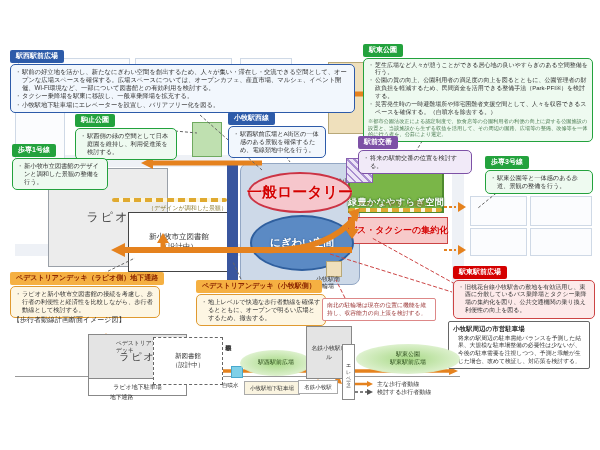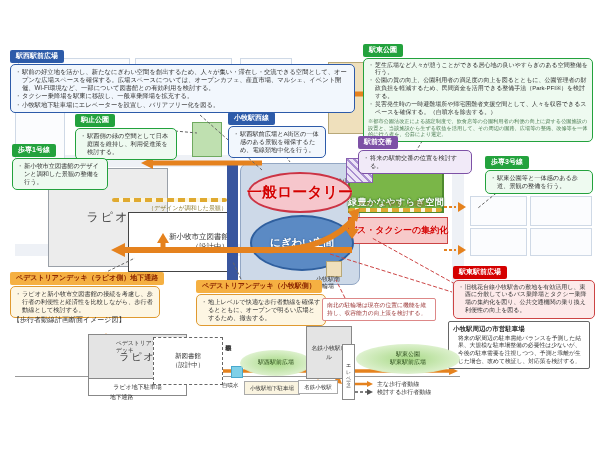--- a/index.html
+++ b/index.html
@@ -4,21 +4,21 @@
 <style>
   html,body{margin:0;padding:0;background:#fff;}
   .canvas{position:relative;width:600px;height:450px;background:#fff;overflow:hidden;
           font-family:"Liberation Sans",sans-serif;color:#333;}
   .abs{position:absolute;}
   
   .blk{position:absolute;background:#fbfcfe;border:1px solid #cfd9e6;}
   .road{position:absolute;background:#eef1f6;}
   
   .bldg{position:absolute;background:#ececec;border:1px solid #9aa0a8;display:flex;align-items:center;justify-content:center;}
-  .whitebox{position:absolute;background:#fff;border:1.5px solid #444;display:flex;flex-direction:column;align-items:flex-end;justify-content:center;}
+  .whitebox{position:absolute;background:#fff;border:1.5px solid #444;display:flex;flex-direction:column;align-items:center;justify-content:center;}
   .rotary-zone{position:absolute;background:#cdd9e8;border:1px solid #93a7c4;border-radius:8px;}
   .deckstrip{position:absolute;background:#39569e;}
   .station{position:absolute;background:#efe0bc;border:1px solid #b8a878;}
   .hatched{position:absolute;background:repeating-linear-gradient(45deg,#a98fd0 0 2px,#ece4f6 2px 5px);border:1px solid #8860b0;}
   .greenspace{position:absolute;background:#7ab648;border:2px solid #4e8a2e;display:flex;align-items:flex-end;justify-content:center;}
   .greenspace span{color:#fff;font-weight:bold;font-size:9px;letter-spacing:.5px;text-shadow:0 0 2px #2e6b1e,0 0 2px #2e6b1e;padding-bottom:2px;white-space:nowrap;}
   .bustaxi{position:absolute;background:#f7caca;border:1.5px solid #cc4444;display:flex;align-items:center;justify-content:center;}
   .bustaxi span{color:#d40000;font-weight:bold;font-size:9px;white-space:nowrap;text-shadow:0 0 1px #fff;}
   .rotary-ell{position:absolute;background:#f6c6cc;border:2px solid #cc3344;border-radius:50%;display:flex;align-items:center;justify-content:center;}
   .rotary-ell span{color:#d40000;font-weight:bold;font-size:15px;text-shadow:0 0 1px #fff;white-space:nowrap;}

